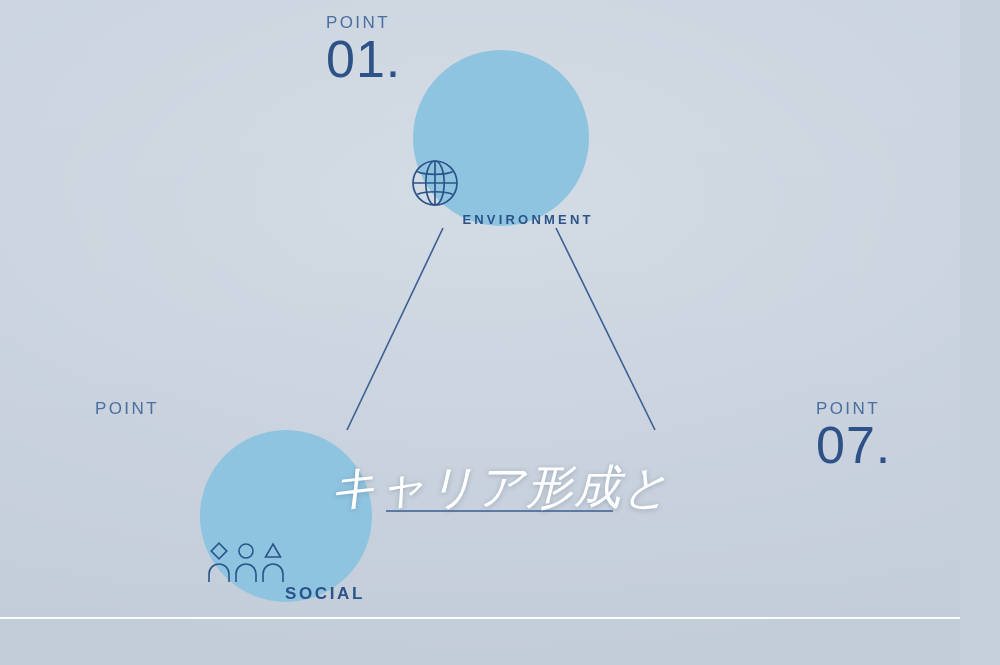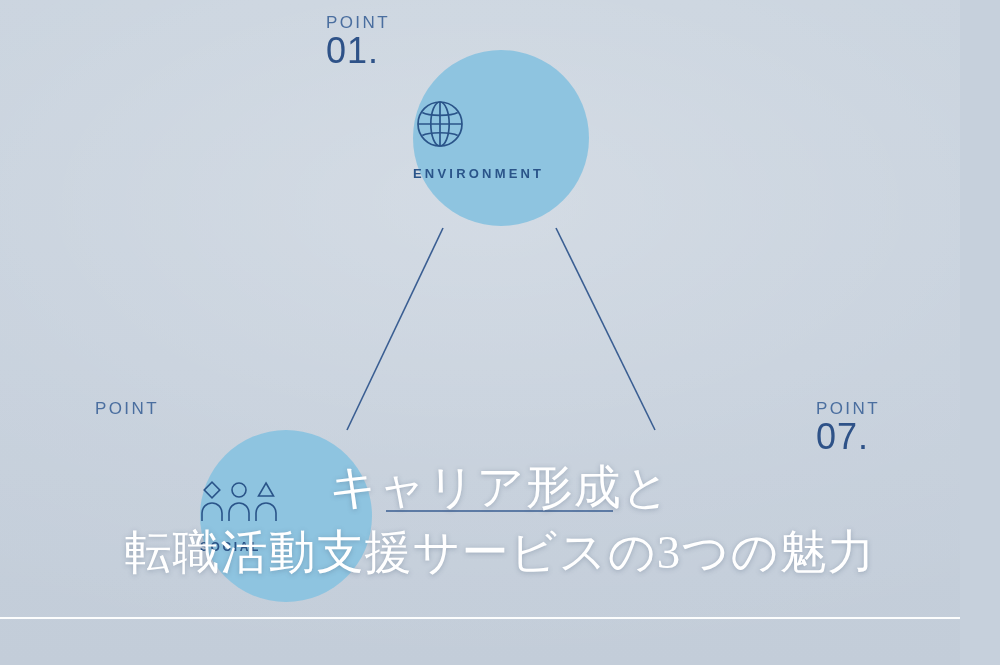--- a/index.html
+++ b/index.html
@@ -38,22 +38,22 @@
     top: 0;
     width: 1000px;
     height: 665px;
   }
 
   .node {
     position: absolute;
     border-radius: 50%;
     background: #8ec4e0;
     display: flex;
-    flex-direction: column;
-    align-items: flex-start;
+    flex-direction: row;
+    align-items: flex-end;
     justify-content: center;
   }
   #node-01 {
     left: 413px;
     top: 50px;
     width: 176px;
     height: 176px;
   }
   #node-02 {
     left: 200px;
@@ -78,41 +78,41 @@
     color: #2a5489;
     font-size: 13px;
     letter-spacing: 3.2px;
     font-weight: 700;
     text-align: center;
     white-space: nowrap;
     line-height: 1;
   }
   #node-02 .node-label,
   #node-03 .node-label {
-    font-size: 12px;
+    font-size: 17px;
     letter-spacing: 2.6px;
   }
 
   .point-tag {
     position: absolute;
     color: #3b5f92;
     line-height: 1;
     user-select: none;
   }
   .point-word {
     display: block;
     font-size: 17px;
     letter-spacing: 2.4px;
     font-weight: 400;
     color: #4a6e9f;
     margin-bottom: 2px;
   }
   .point-num {
     display: block;
-    font-size: 36px;
+    font-size: 52px;
     letter-spacing: 1px;
     font-weight: 300;
     color: #2e5288;
   }
   #tag-01 { left: 326px; top: 14px; }
   #tag-02 { left: 95px;  top: 400px; }
   #tag-03 { left: 816px; top: 400px; }
 
   #overlay-title {
     position: absolute;
@@ -122,21 +122,21 @@
     text-align: center;
     color: #ffffff;
     font-family: "Liberation Serif", serif;
     font-size: 47px;
     line-height: 1.38;
     letter-spacing: 1px;
     text-shadow: 0 1px 5px rgba(70,90,115,0.35);
     pointer-events: none;
     white-space: nowrap;
   }
-  #overlay-title .tline { display: block; }
+  #overlay-title .tline { display: block; font-style: italic; }
 
   #bottom-rule {
     position: absolute;
     left: 0;
     top: 617px;
     width: 1000px;
     height: 2px;
     background: #ffffff;
     opacity: 0.95;
   }
@@ -192,18 +192,17 @@
   </div>
 
   <div class="point-tag" id="tag-03">
     <span class="point-word">POINT</span>
     <span class="point-num">07.</span>
   </div>
 
 
   <div id="overlay-title">
     <span class="tline">キャリア形成と</span>
-    <span class="tline">転職活動支援サービスの3つの魅力</span>
   </div>
 
   <div id="bottom-rule"></div>
 
 </div>
 
 </body></html>

